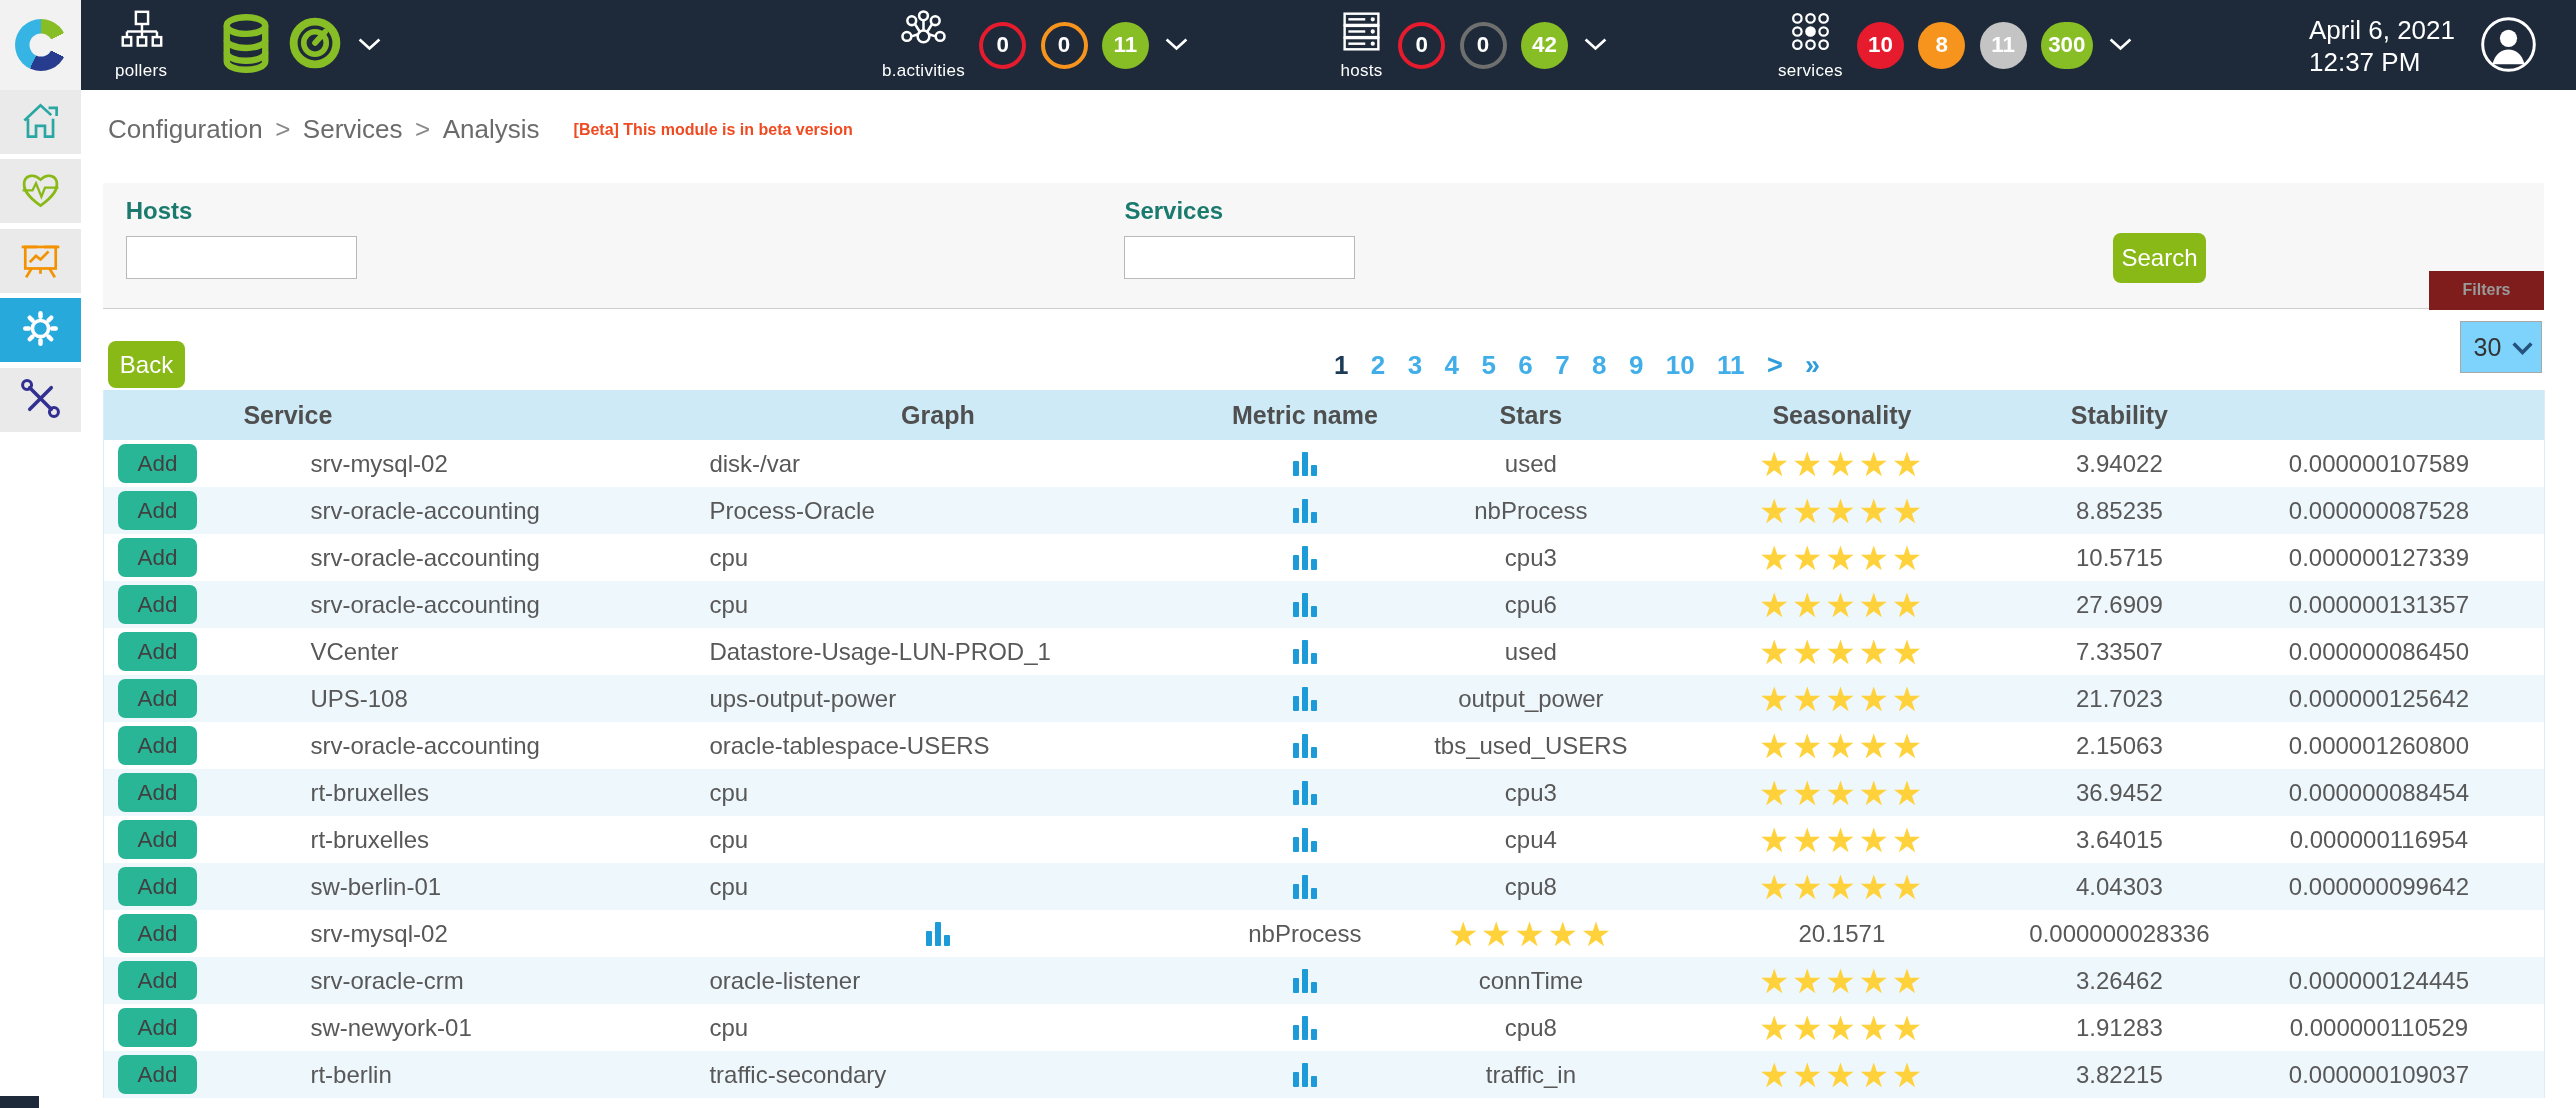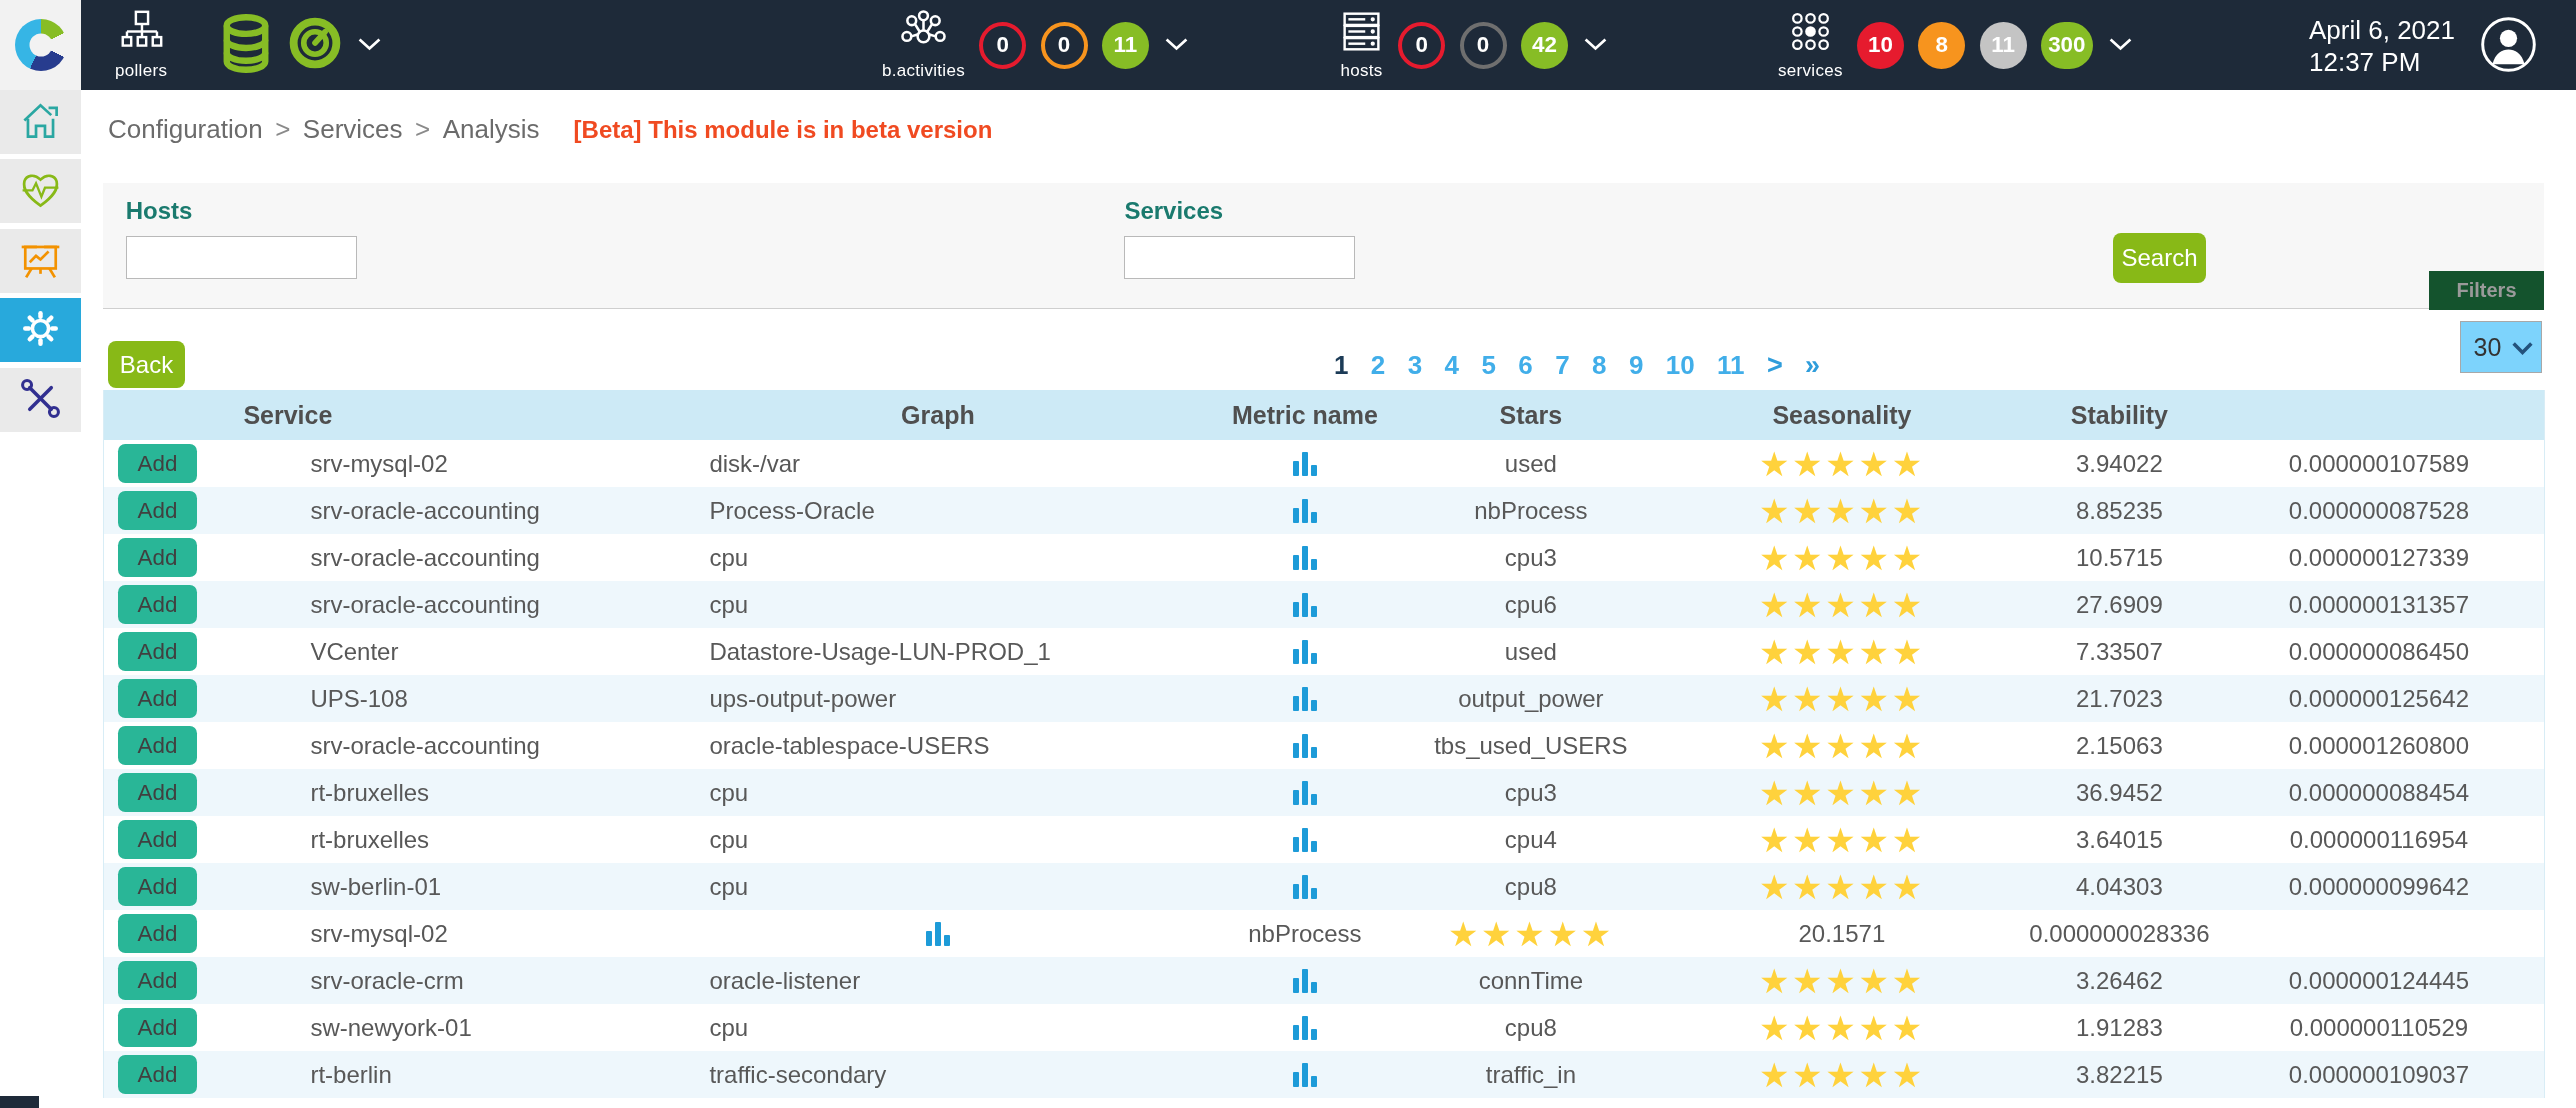--- a/index.html
+++ b/index.html
@@ -38,34 +38,34 @@
                display:flex; align-items:center; justify-content:center; cursor:pointer; }
   .side-item.active { background:#28a9dc; }
   .side-dark { position:absolute; left:0; bottom:0; width:39px; height:12.5px; background:#1e2a39; }
 
   
   main { position:absolute; left:81px; top:90px; width:2495px; height:1018px; background:#ffffff; }
 
   .breadcrumb { margin:24px 0 0 27px; font-size:26px; color:#6b6b6b; display:flex; gap:12.5px; align-items:center; }
   .crumb { cursor:pointer; }
   .crumb-sep { color:#8a8a8a; }
-  .beta-note { margin-left:21.5px; color:#f04a21; font-weight:bold; font-size:24px; }
+  .beta-note { margin-left:21.5px; color:#f04a21; font-weight:bold; font-size:16px; }
 
   .filter-panel { position:relative; margin:38px 32px 0 22.4px; height:126px; background:#f7f7f7;
                   border-bottom:1.8px solid #cfcfcf; }
   .field { position:absolute; top:14.3px; }
   .field-hosts { left:22.4px; } .field-services { left:1021px; }
   .field-label { color:#1a7a6e; font-weight:bold; font-size:24px; }
   .field input { display:block; margin-top:10.7px; width:231px; height:43px; border:1.8px solid #b9b9b9;
                  background:#fff; font-size:23px; padding:0 9px; font-family:"Liberation Sans",sans-serif; }
   .search-btn { position:absolute; top:50px; right:338px; width:93px; height:50px; background:#88b917;
                 border:none; border-radius:8px; color:#fff; font-size:24px; cursor:pointer;
                 font-family:"Liberation Sans",sans-serif; }
-  .filters-tab { position:absolute; right:0; bottom:-1.8px; width:115px; height:39px; background:#14532d;
-                 color:#9a9a9a; font-weight:bold; font-size:20px; display:flex; align-items:center;
+  .filters-tab { position:absolute; right:0; bottom:-1.8px; width:115px; height:39px; background:#7f1d1d;
+                 color:#9a9a9a; font-weight:bold; font-size:16px; display:flex; align-items:center;
                  justify-content:center; cursor:pointer; }
 
   .toolbar { position:relative; height:81px; }
   .back-btn { position:absolute; left:27px; top:32px; width:77px; height:47px; background:#88b917;
               border:none; border-radius:8px; color:#fff; font-size:24px; cursor:pointer;
               font-family:"Liberation Sans",sans-serif; }
   .pagination { position:absolute; left:1253px; top:41px; display:flex; gap:22.4px; align-items:center;
                 font-size:26px; font-weight:bold; color:#41aee9; }
   .page { cursor:pointer; }
   .page.current { color:#1c3b57; cursor:default; }

